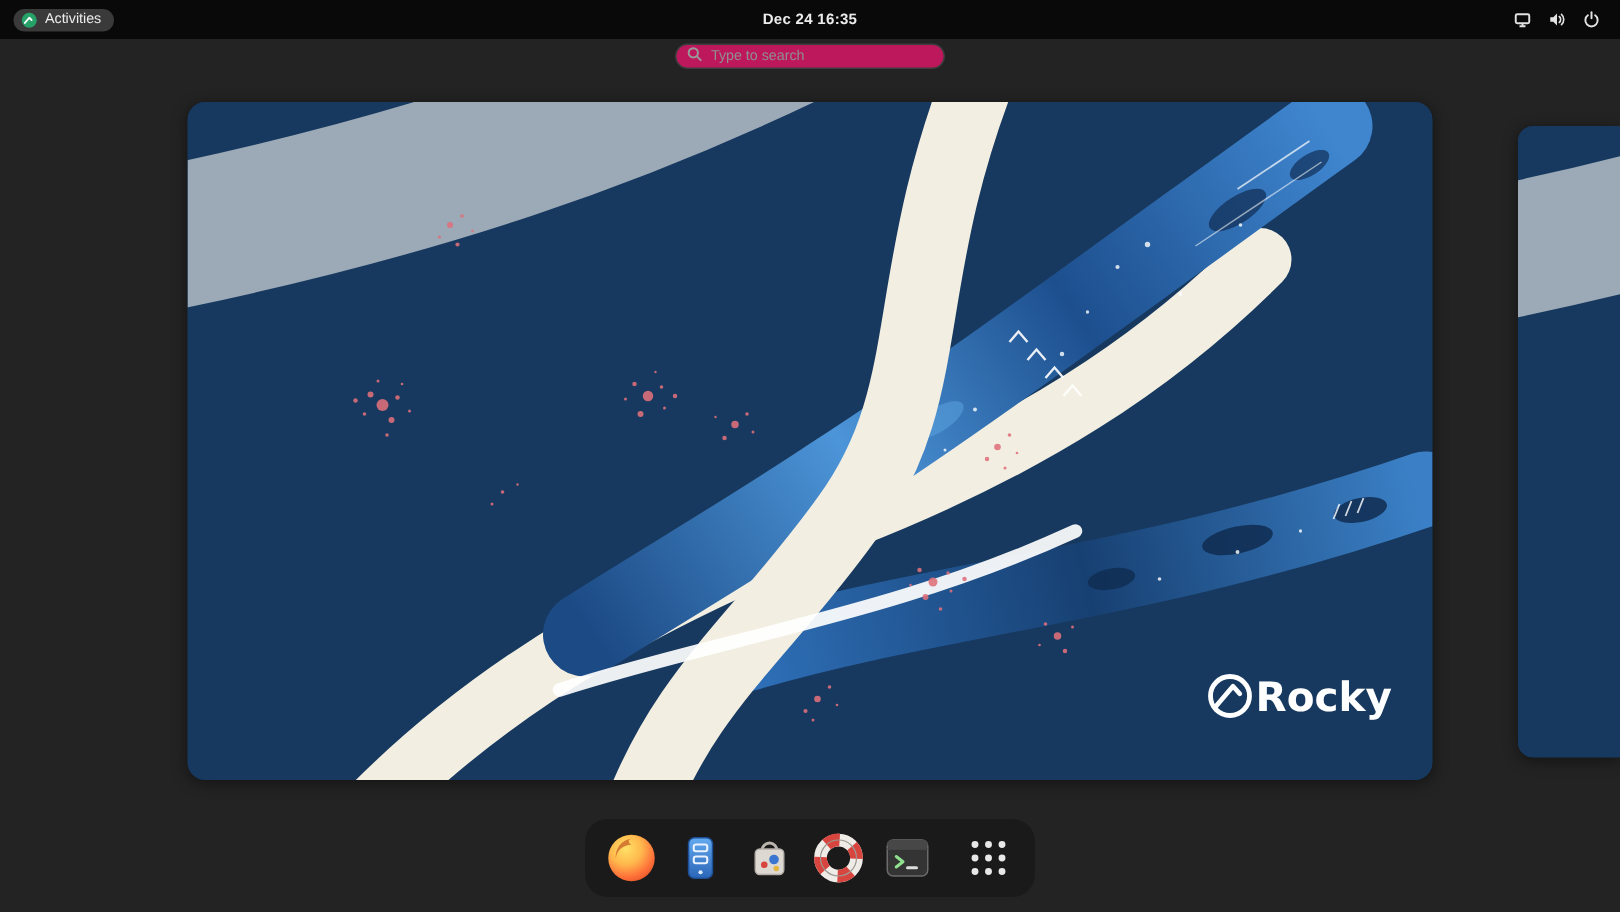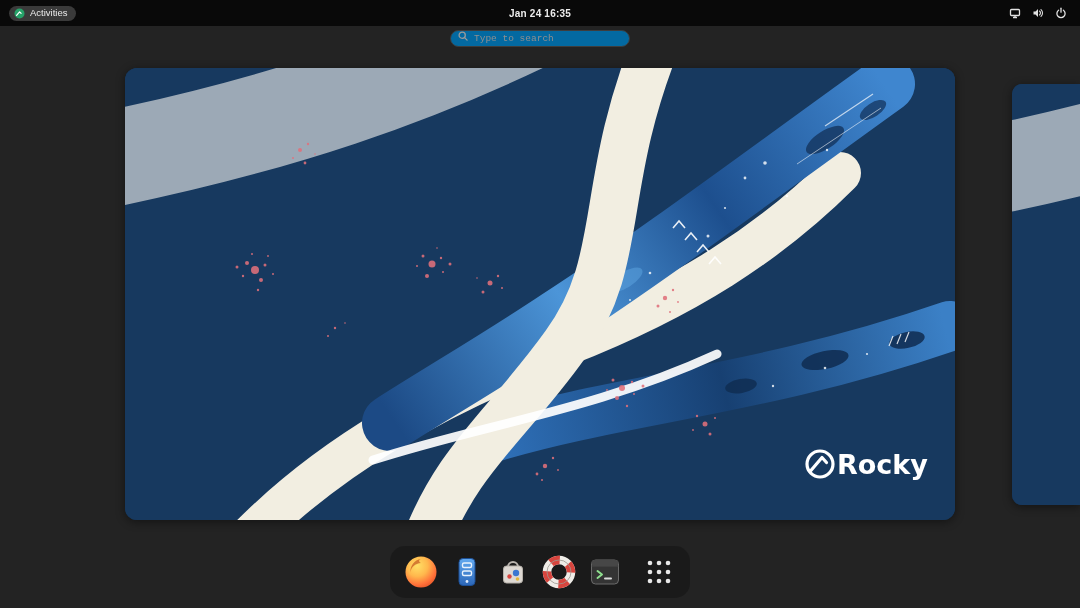--- a/index.html
+++ b/index.html
@@ -28,23 +28,23 @@
   }
   .status-area{display:flex;align-items:center;gap:11px;cursor:pointer;padding:2px 4px;border-radius:9px;}
   .status-area svg{display:block;}
 
   
   .search-wrap{
     position:absolute;top:27px;left:450px;width:180px;height:17px;z-index:4;
   }
   .search-wrap input{
     width:100%;height:100%;box-sizing:border-box;
-    background:#0369a1;border:1px solid #3d3d3d;border-radius:9px;
+    background:#be185d;border:1px solid #3d3d3d;border-radius:9px;
     color:#c9c9c9;font-size:9.5px;padding:0 8px 0 23px;outline:none;
-    font-family:Liberation Mono, monospace;
+    font-family:Liberation Sans, sans-serif;
   }
   .search-wrap input::placeholder{color:#8f8f8f;}
   .search-wrap .mag{position:absolute;left:8px;top:3.5px;pointer-events:none;}
 
   
   .ws-main{
     position:absolute;left:125px;top:68px;width:830px;height:452px;
     border-radius:12px;overflow:hidden;cursor:pointer;
     box-shadow:0 2px 10px rgba(0,0,0,.45);
     background:#17395f;
@@ -203,21 +203,21 @@
 
 <div class="topbar">
   <div class="activities-pill">
     <svg width="11" height="11" viewBox="0 0 11 11">
       <circle cx="5.5" cy="5.5" r="5" fill="#26a269"></circle>
       <path d="M 2.6 7.3 L 5.6 3.8 L 7.1 5.4" fill="none" stroke="#ffffff" stroke-width="1.2" stroke-linecap="round" stroke-linejoin="round"></path>
     </svg>
     <span>Activities</span>
   </div>
 
-  <div class="clock">Jan 24 16:35</div>
+  <div class="clock">Dec 24 16:35</div>
 
   <div class="status-area">
     <svg width="12" height="12" viewBox="0 0 12 12">
       <rect x="1.5" y="2.5" width="9" height="6" rx="1" fill="none" stroke="#e2e2e2" stroke-width="1.3"></rect>
       <path d="M 4 10.5 h 4 M 6 8.5 v 2" stroke="#e2e2e2" stroke-width="1.3" fill="none"></path>
     </svg>
     <svg width="12" height="12" viewBox="0 0 12 12">
       <path d="M 1.5 4.5 h 2 L 6 2 v 8 L 3.5 7.5 h -2 z" fill="#e2e2e2"></path>
       <path d="M 7.5 4 a 2.6 2.6 0 0 1 0 4 M 9 2.6 a 4.6 4.6 0 0 1 0 6.8" fill="none" stroke="#e2e2e2" stroke-width="1.1" stroke-linecap="round"></path>
     </svg>

